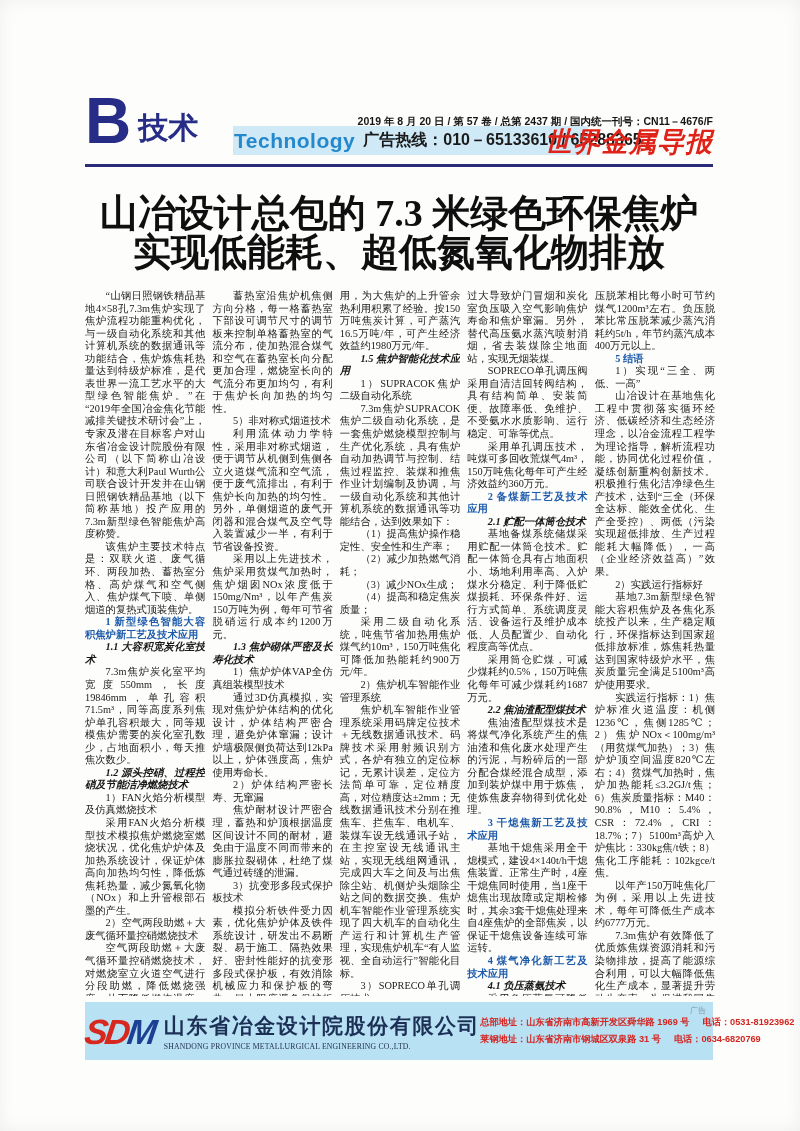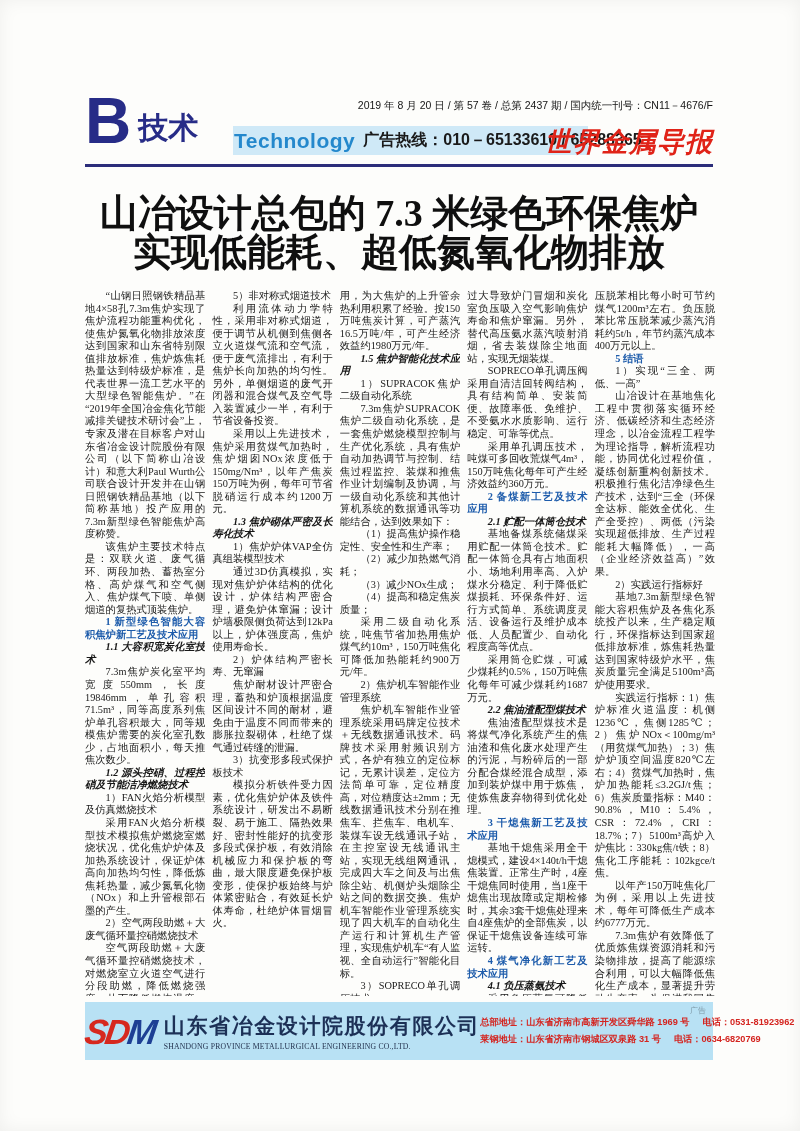--- a/index.html
+++ b/index.html
@@ -8,22 +8,22 @@
            font-family:"Liberation Serif","DejaVu Serif",serif; color:#1c1c1c;
            box-shadow: inset 0 0 18px rgba(0,0,0,0.06); }
 
   
   .header { position:absolute; left:85px; top:92px; width:628px; height:68px; }
   .b-block { position:absolute; left:0; top:0; display:flex; align-items:flex-end; }
   .b-letter { font-family:"Liberation Sans",sans-serif; font-weight:bold; font-size:64px;
               line-height:58px; color:#272c87; }
   .b-name { font-family:"Liberation Sans",sans-serif; font-weight:bold; font-size:30px;
             color:#272c87; margin-left:7px; padding-bottom:1px; }
-  .dateline { position:absolute; right:0; top:7px; font-size:10.5px;
-              font-family:"Liberation Sans",sans-serif; color:#151515; font-weight:normal;margin-left:44px; }
+  .dateline { position:absolute; right:0; top:23px; font-size:10.5px;
+              font-family:"Liberation Sans",sans-serif; color:#151515; font-weight:bold;margin-left:44px; }
   .tech-band { position:absolute; left:148px; top:34px; width:355px; height:29px;
                background:#cfe9f7; display:flex; align-items:center; padding:0 1px; }
   .tech { font-family:"Liberation Sans",sans-serif; font-weight:bold; font-size:21px;
           color:#2488cc; letter-spacing:0.5px; }
   .hotline { font-size:16px; font-family:"Liberation Sans",sans-serif; color:#1a1a1a;
              margin-left:8px; font-weight:bold; white-space:nowrap; }
   .masthead { position:absolute; right:0; top:32px; font-size:27px; font-weight:bold;
               font-style:italic; color:#e02318; letter-spacing:1px;
               font-family:"Liberation Serif",serif; }
   .rule { position:absolute; left:85px; top:164px; width:628px; height:3px; background:#2b2d7a; }
@@ -78,32 +78,33 @@
 
   <div class="rule"></div>
 
   <div class="title">
     <div>山冶设计总包的 7.3 米绿色环保焦炉</div>
     <div>实现低能耗、超低氮氧化物排放</div>
   </div>
 
   <div class="cols">
     <div class="col">
-        <div class="para p">“山钢日照钢铁精品基地4×58孔7.3m焦炉实现了焦炉流程功能重构优化，使焦炉氮氧化物排放浓度达到国家和山东省特别限值排放标准，焦炉炼焦耗热量达到特级炉标准，是代表世界一流工艺水平的大型绿色智能焦炉。”在“2019年全国冶金焦化节能减排关键技术研讨会”上，专家及潜在目标客户对山东省冶金设计院股份有限公司（以下简称山冶设计）和意大利Paul Wurth公司联合设计开发并在山钢日照钢铁精品基地（以下简称基地）投产应用的7.3m新型绿色智能焦炉高度称赞。</div>
+        <div class="para p">“山钢日照钢铁精品基地4×58孔7.3m焦炉实现了焦炉流程功能重构优化，与一级自动化系统和其他计算机系统的数据通讯等功能结合，焦炉炼焦耗热量达到特级炉标准，是代表世界一流工艺水平的大型绿色智能焦炉。”在“2019年全国冶金焦化节能减排关键技术研讨会”上，专家及潜在目标客户对山东省冶金设计院股份有限公司（以下简称山冶设计）和意大利Paul Wurth公司联合设计开发并在山钢日照钢铁精品基地（以下简称基地）投产应用的7.3m新型绿色智能焦炉高度称赞。</div>
         <div class="para p">该焦炉主要技术特点是：双联火道、废气循环、两段加热、蓄热室分格、高炉煤气和空气侧入、焦炉煤气下喷、单侧烟道的复热式顶装焦炉。</div>
         <div class="para h1">1 新型绿色智能大容积焦炉新工艺及技术应用</div>
         <div class="para h2">1.1 大容积宽炭化室技术</div>
         <div class="para p">7.3m焦炉炭化室平均宽度550mm，长度19846mm，单孔容积71.5m³，同等高度系列焦炉单孔容积最大，同等规模焦炉需要的炭化室孔数少，占地面积小，每天推焦次数少。</div>
         <div class="para h2">1.2 源头控硝、过程控硝及节能洁净燃烧技术</div>
         <div class="para p">1）FAN火焰分析模型及仿真燃烧技术</div>
         <div class="para p">采用FAN火焰分析模型技术模拟焦炉燃烧室燃烧状况，优化焦炉炉体及加热系统设计，保证炉体高向加热均匀性，降低炼焦耗热量，减少氮氧化物（NOx）和上升管根部石墨的产生。</div>
         <div class="para p">2）空气两段助燃＋大废气循环量控硝燃烧技术</div>
         <div class="para p">空气两段助燃＋大废气循环量控硝燃烧技术，对燃烧室立火道空气进行分段助燃，降低燃烧强度，从而降低燃烧温度，有效降低NOx的产生。</div>
       </div>
     <div class="col">
+        <div class="para p">蓄热室沿焦炉机焦侧方向分格，每一格蓄热室下部设可调节尺寸的调节板来控制单格蓄热室的气流分布，使加热混合煤气和空气在蓄热室长向分配更加合理，燃烧室长向的气流分布更加均匀，有利于焦炉长向加热的均匀性。</div>
         <div class="para p">5）非对称式烟道技术</div>
         <div class="para p">利用流体动力学特性，采用非对称式烟道，便于调节从机侧到焦侧各立火道煤气流和空气流，便于废气流排出，有利于焦炉长向加热的均匀性。另外，单侧烟道的废气开闭器和混合煤气及空气导入装置减少一半，有利于节省设备投资。</div>
         <div class="para p">采用以上先进技术，焦炉采用贫煤气加热时，焦炉烟囱NOx浓度低于150mg/Nm³，以年产焦炭150万吨为例，每年可节省脱硝运行成本约1200万元。</div>
         <div class="para h2">1.3 焦炉砌体严密及长寿化技术</div>
         <div class="para p">1）焦炉炉体VAP全仿真组装模型技术</div>
         <div class="para p">通过3D仿真模拟，实现对焦炉炉体结构的优化设计，炉体结构严密合理，避免炉体窜漏；设计炉墙极限侧负荷达到12kPa以上，炉体强度高，焦炉使用寿命长。</div>
         <div class="para p">2）炉体结构严密长寿、无窜漏</div>
         <div class="para p">焦炉耐材设计严密合理，蓄热和炉顶根据温度区间设计不同的耐材，避免由于温度不同而带来的膨胀拉裂砌体，杜绝了煤气通过砖缝的泄漏。</div>
         <div class="para p">3）抗变形多段式保护板技术</div>
         <div class="para p">模拟分析铁件受力因素，优化焦炉炉体及铁件系统设计，研发出不易断裂、易于施工、隔热效果好、密封性能好的抗变形多段式保护板，有效消除机械应力和保护板的弯曲，最大限度避免保护板变形，使保护板始终与炉体紧密贴合，有效延长炉体寿命，杜绝炉体冒烟冒火。</div>

